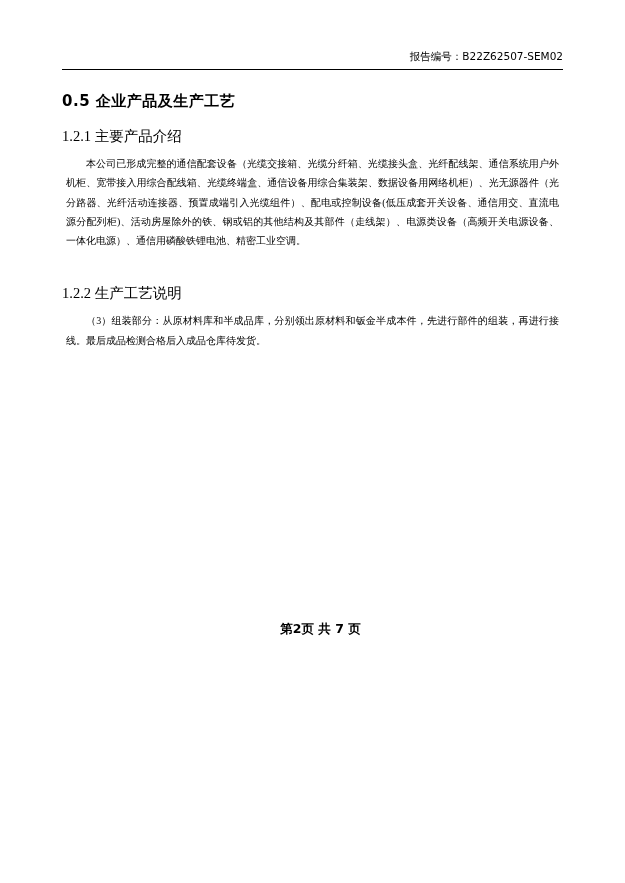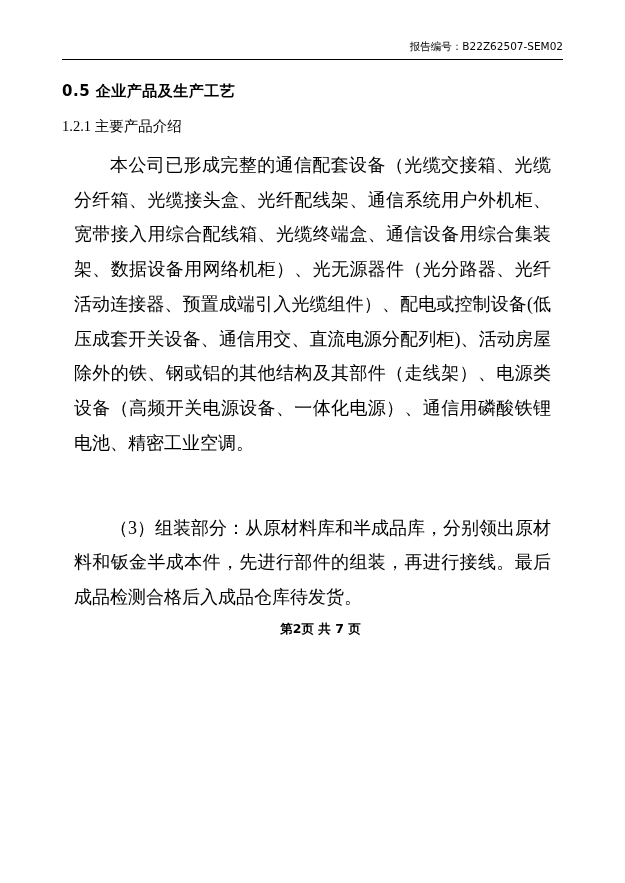--- a/index.html
+++ b/index.html
@@ -13,21 +13,21 @@
     font-family: "Liberation Serif", "DejaVu Serif", serif;
     color: #000000;
     position: relative;
     overflow: hidden;
   }
   .page {
     position: relative;
     width: 625px;
     height: 678px;
     box-sizing: border-box;
-    padding: 2px 62px;
+    padding: 12px 62px;
   }
   .header {
     padding-top: 38px;
     text-align: right;
     font-size: 10.5px;
     font-family: "DejaVu Sans", "Liberation Sans", sans-serif;
     letter-spacing: 0px;
     color: #000;
   }
   .header-rule {
@@ -45,23 +45,23 @@
     margin: 0 0 16px 0;
     letter-spacing: 0.5px;
   }
   h3.sub-title {
     font-size: 14.5px;
     font-weight: normal;
     margin: 4px 0 8px 0;
     font-family: "Liberation Serif", "DejaVu Serif", serif;
   }
   p.body-text {
-    font-size: 18px;
+    font-size: 10px;
     line-height: 1.93;
-    margin: 12px;
+    margin: 4px;
     text-align: justify;
     text-justify: inter-ideograph;
     text-indent: 2em;
   }
   .spacer-lg { height: 26px; }
   .footer {
     position: absolute;
     left: 16px;
     right: 0;
     bottom: 40px;
@@ -84,20 +84,21 @@
 
   <div class="content">
 
     <h2 class="section-title">0.5 企业产品及生产工艺</h2>
 
     <h3 class="sub-title">1.2.1 主要产品介绍</h3>
     <p class="body-text">本公司已形成完整的通信配套设备（光缆交接箱、光缆分纤箱、光缆接头盒、光纤配线架、通信系统用户外机柜、宽带接入用综合配线箱、光缆终端盒、通信设备用综合集装架、数据设备用网络机柜）、光无源器件（光分路器、光纤活动连接器、预置成端引入光缆组件）、配电或控制设备(低压成套开关设备、通信用交、直流电源分配列柜)、活动房屋除外的铁、钢或铝的其他结构及其部件（走线架）、电源类设备（高频开关电源设备、一体化电源）、通信用磷酸铁锂电池、精密工业空调。</p>
 
     <div class="spacer-lg"></div>
 
+    <h3 class="sub-title">1.2.2 生产工艺说明</h3>
     <p class="body-text">（3）组装部分：从原材料库和半成品库，分别领出原材料和钣金半成本件，先进行部件的组装，再进行接线。最后成品检测合格后入成品仓库待发货。</p>
 
   </div>
 
   <div class="footer">
     <span>第2页 共 7 页</span>
   </div>
 
 </div>
 

